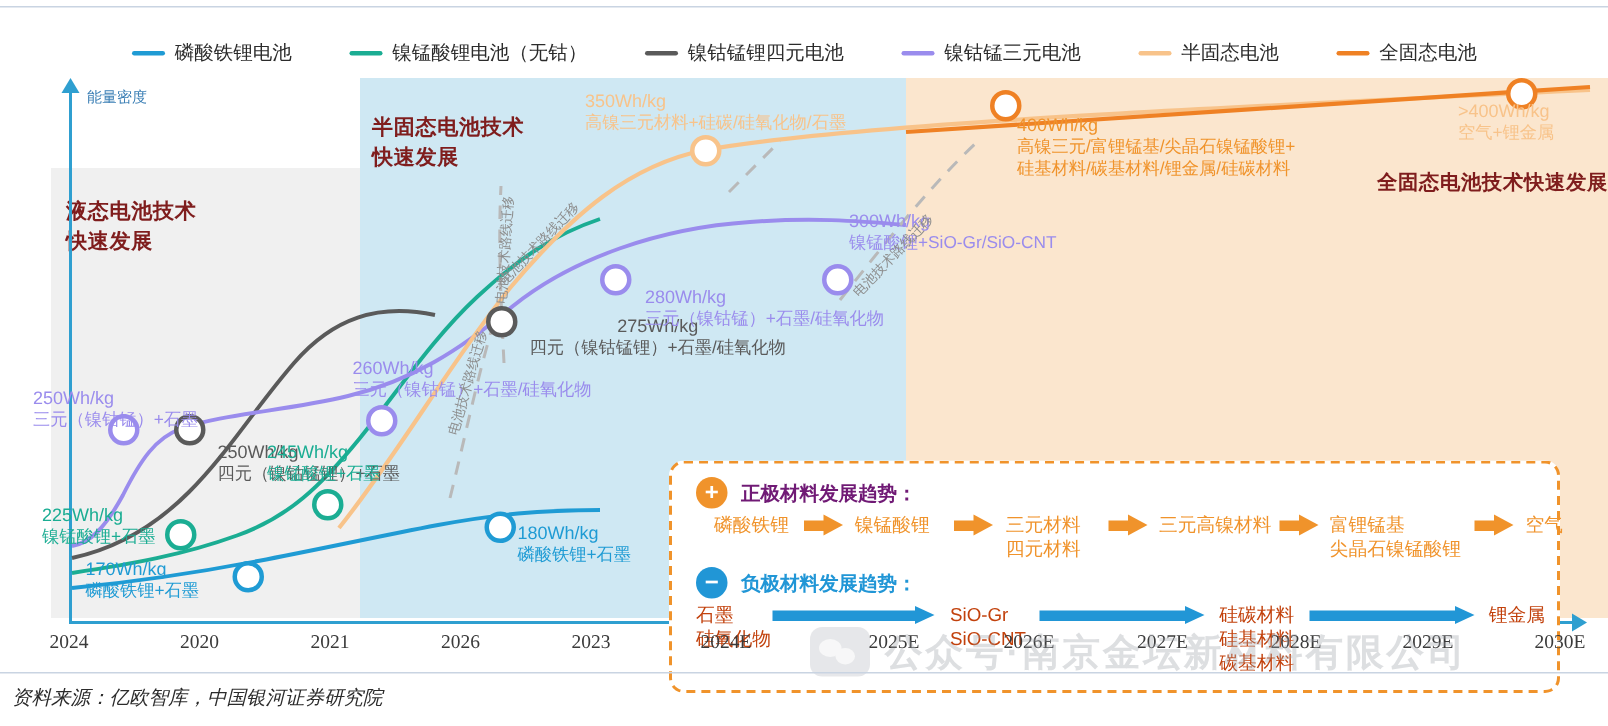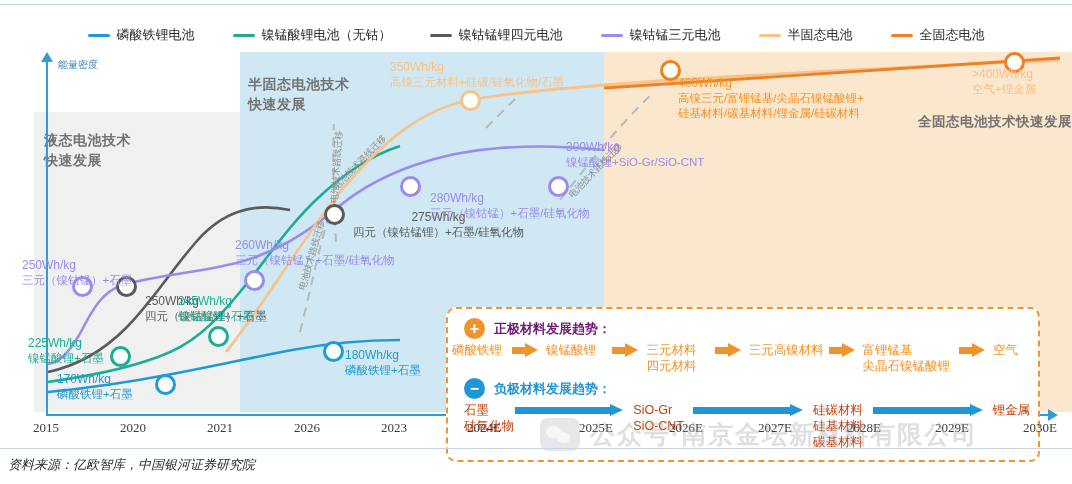--- a/index.html
+++ b/index.html
@@ -26,21 +26,21 @@
 
   
   .plot{position:absolute;left:0;top:52px;width:1072px;height:372px;}
 
   
   .band{position:absolute;}
   .band-liquid{left:34px;top:60px;width:206px;height:300px;background:#f0f0f0;}
   .band-semi{left:240px;top:0px;width:364px;height:360px;background:#cfe8f3;}
   .band-solid{left:604px;top:0px;width:468px;height:360px;background:#fbe6ce;}
 
-  .band-label{position:absolute;font-size:14px;font-weight:bold;color:#737373;
+  .band-label{position:absolute;font-size:14px;font-weight:bold;color:#7f1d1d;
               line-height:20px;letter-spacing:.5px;}
   .bl-liquid{left:44px;top:78px;}
   .bl-semi{left:248px;top:22px;}
   .bl-solid{left:918px;top:60px;font-size:13.5px;}
 
   
   .y-axis{position:absolute;left:46px;top:8px;width:2px;height:356px;background:#2f9fd0;}
   .y-arrow{position:absolute;left:41px;top:0px;width:0;height:0;
            border-left:6px solid transparent;border-right:6px solid transparent;
            border-bottom:10px solid #2f9fd0;}
@@ -75,21 +75,21 @@
   .badge{width:21px;height:21px;border-radius:50%;display:flex;
          align-items:center;justify-content:center;color:#fff;font-size:16px;
          font-weight:bold;line-height:1;}
   .badge.pos{background:#f0932b;}
   .badge.neg{background:#2196d6;}
   .mat-title{font-size:13px;font-weight:bold;}
   .mat-title.pos{color:#701a75;}
   .mat-title.neg{color:#2196d6;}
 
   .chain{position:absolute;display:flex;align-items:flex-start;}
-  .chain.pos{left:4px;top:33px;width:566px;}
+  .chain.pos{left:28px;top:33px;width:566px;}
   .chain.neg{left:16px;top:93px;width:566px;}
   .chain-item{font-size:12.5px;line-height:16px;white-space:nowrap;}
   .chain.pos .chain-item{color:#f0932b;}
   .chain.neg .chain-item{color:#c2410c;}
 
   .arr-o{position:relative;width:26px;height:14px;margin-top:1px;flex:0 0 auto;}
   .arr-o .shaft{position:absolute;left:0;top:4px;width:15px;height:7px;background:#f0932b;}
   .arr-o .head{position:absolute;left:13px;top:0;width:0;height:0;
                border-top:7px solid transparent;border-bottom:7px solid transparent;
                border-left:13px solid #f0932b;}
@@ -364,21 +364,21 @@
         </div>
         <div class="chain-item" style="padding-left:8px;">
           <div>锂金属</div>
         </div>
       </div>
 
     </div>
   </div>
 
   <div class="xticks">
-    <span class="xt" style="left:46px;">2015</span>
+    <span class="xt" style="left:46px;">2024</span>
     <span class="xt" style="left:133px;">2020</span>
     <span class="xt" style="left:220px;">2021</span>
     <span class="xt" style="left:307px;">2026</span>
     <span class="xt" style="left:394px;">2023</span>
     <span class="xt" style="left:484px;">2024E</span>
     <span class="xt" style="left:596px;">2025E</span>
     <span class="xt" style="left:686px;">2026E</span>
     <span class="xt" style="left:775px;">2027E</span>
     <span class="xt" style="left:864px;">2028E</span>
     <span class="xt" style="left:952px;">2029E</span>

